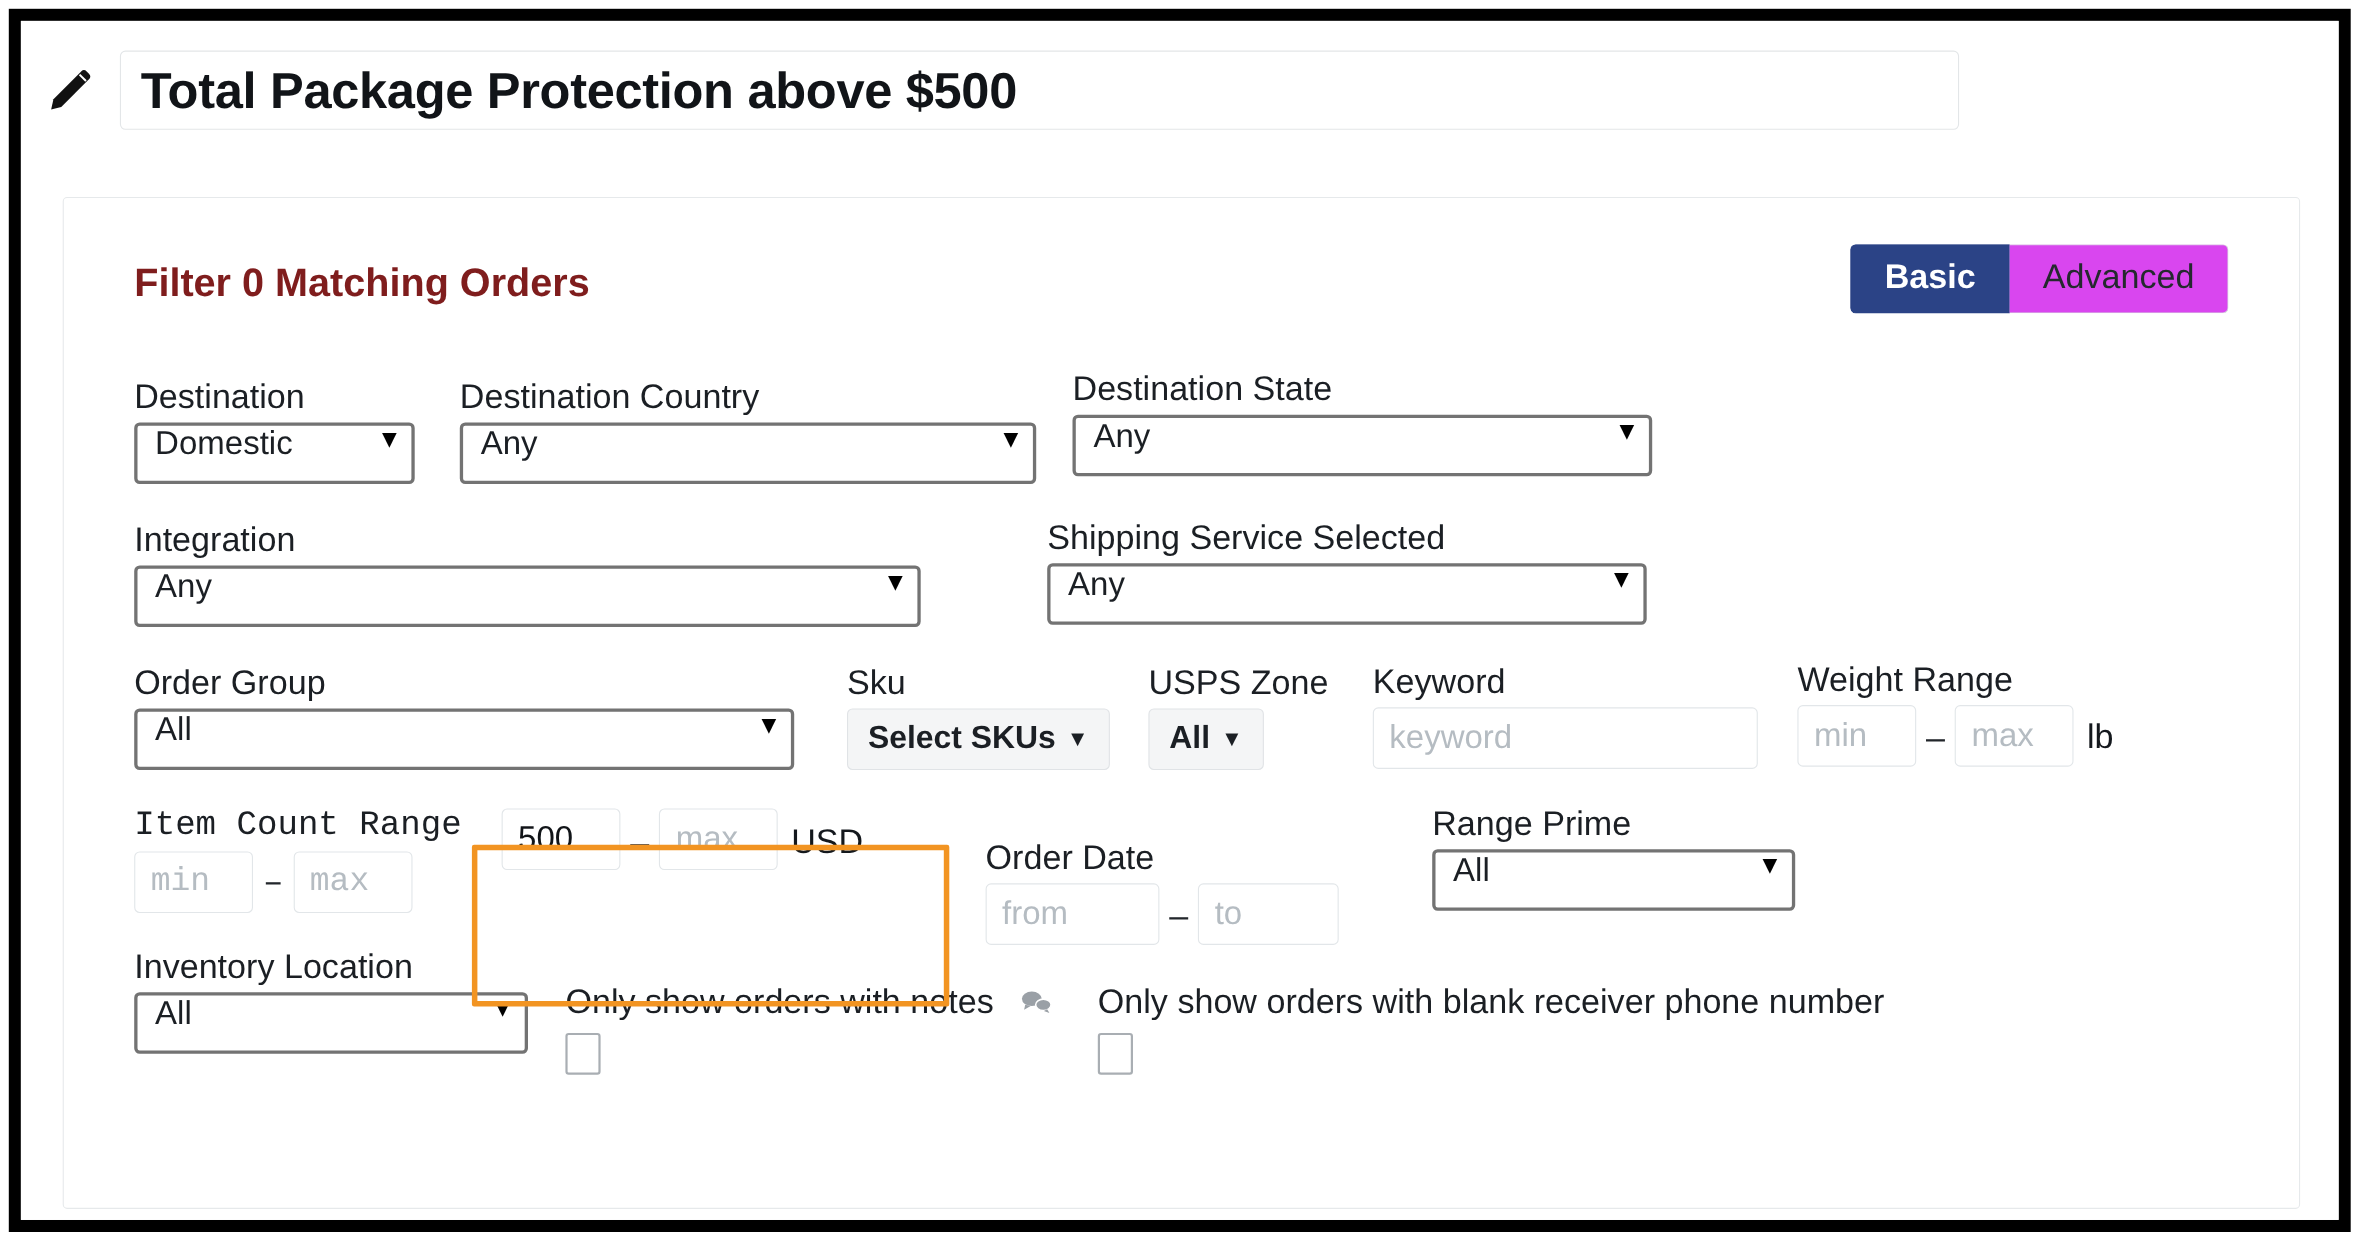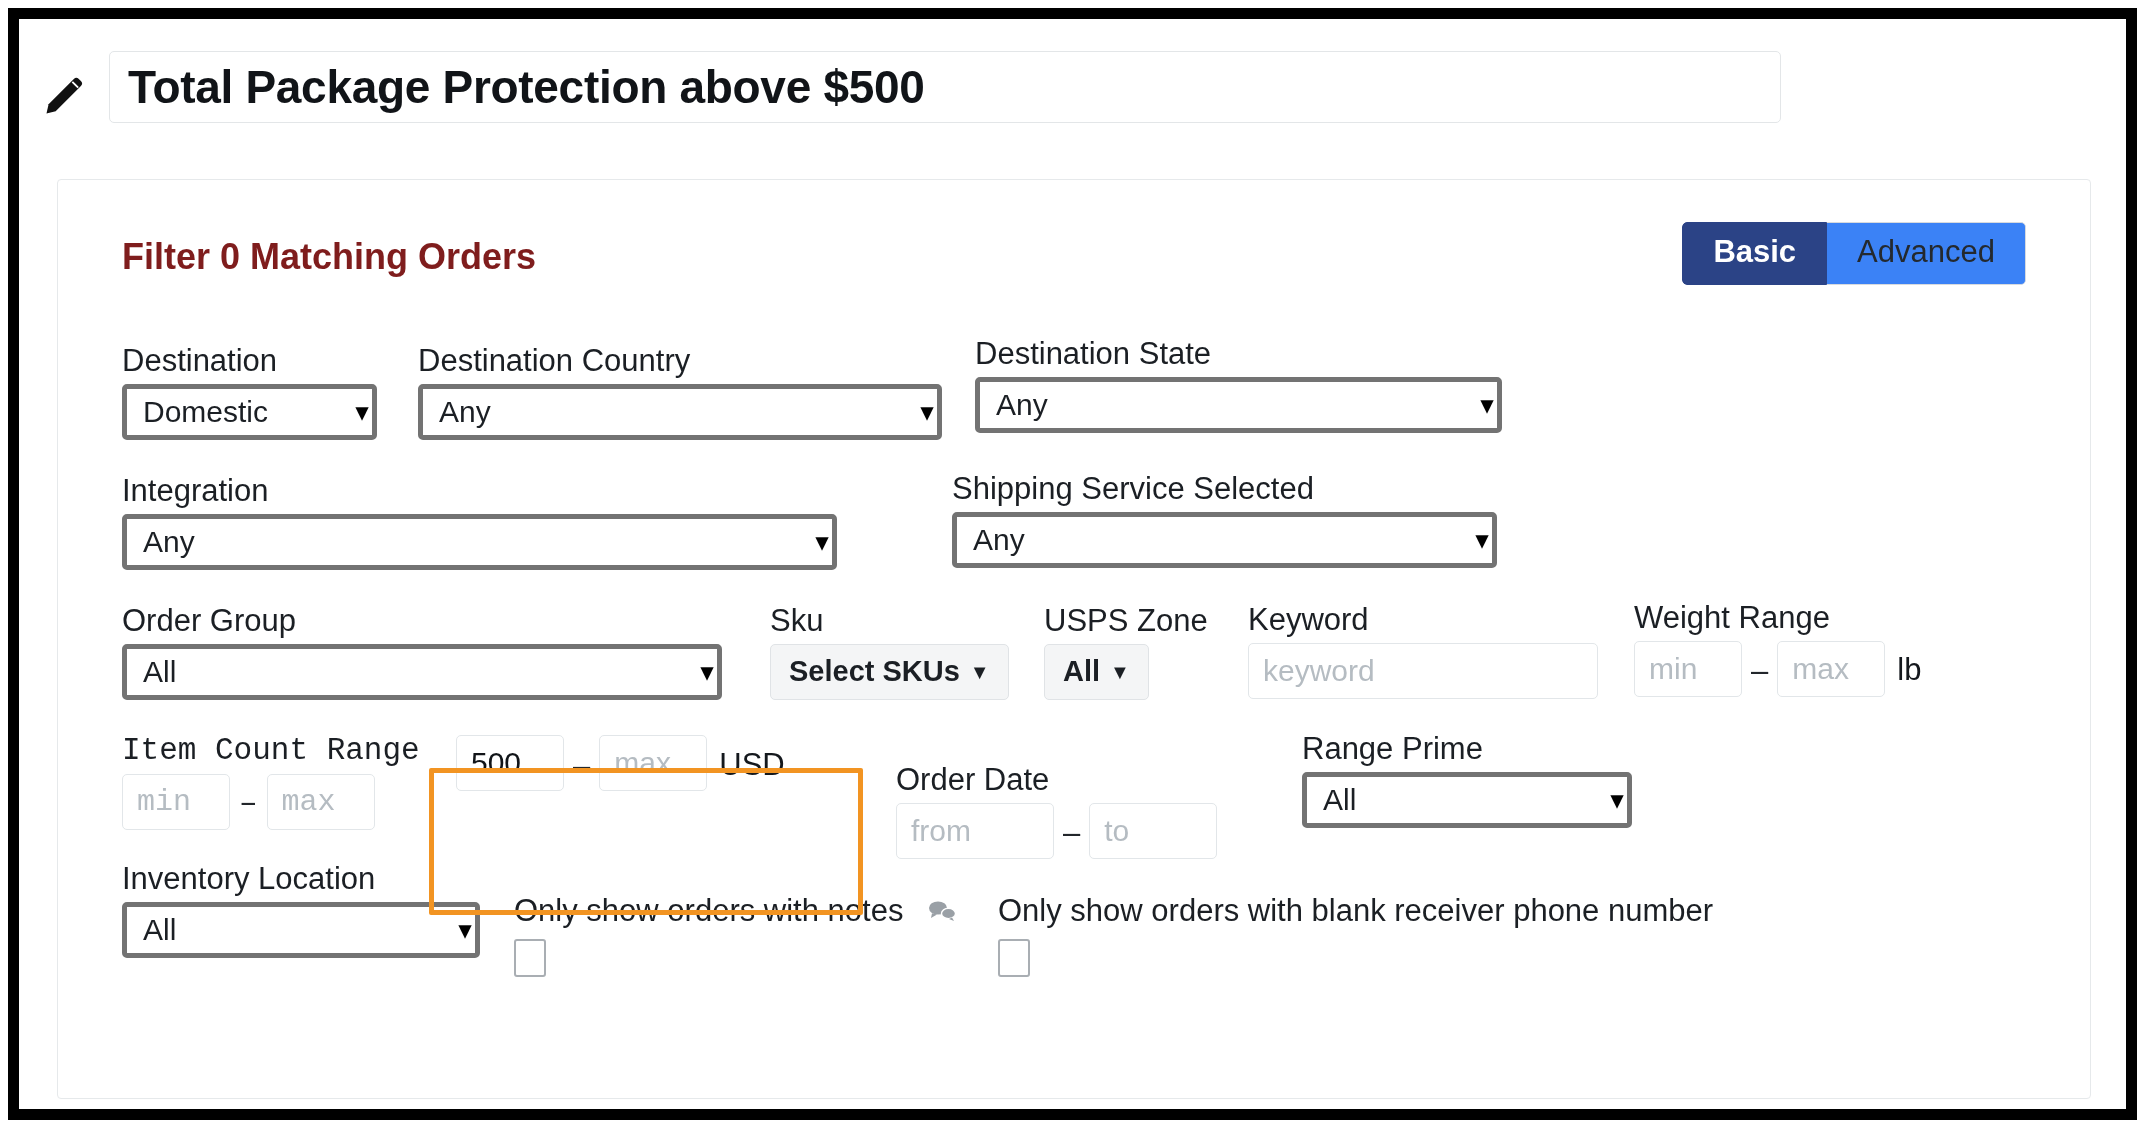--- a/index.html
+++ b/index.html
@@ -24,21 +24,21 @@
     background: #ffffff;
     padding: 0;
   }
 
   
   .title-row {
     position: absolute;
     left: 18px; top: 22px;
     width: 2060px; height: 82px;
     display: flex;
-    align-items: flex-end;
+    align-items: center;
     gap: 18px;
   }
   .pencil-icon {
     width: 54px; height: 54px;
     flex: 0 0 54px;
     display: flex; align-items: center; justify-content: center;
   }
   .pencil-icon svg { display: block; }
   .title-input {
     flex: 1 1 auto;
@@ -100,44 +100,43 @@
   }
   .toggle-btn.active {
     background: #2b4386;
     border-color: #2b4386;
     color: #ffffff;
     font-weight: bold;
     border-top-left-radius: 5px;
     border-bottom-left-radius: 5px;
   }
   .toggle-btn.inactive {
-    background: #3b82f6;
+    background: #d946ef;
     color: #24292e;
     border-left: none;
     border-top-right-radius: 5px;
     border-bottom-right-radius: 5px;
   }
 
   
   .field-label {
     font-size: 31px;
     color: #1b1f24;
     white-space: nowrap;
     line-height: 1.05;
     margin-bottom: 6px;
   }
   .sel {
     height: 56px;
-    border: 5px solid #737373;
+    border: 3px solid #737373;
     border-radius: 5px;
     background: #ffffff;
     display: flex;
-    align-items: center;
     justify-content: space-between;
-    padding: 0 4px 0 16px;
+    padding: 0 14px 0 16px;
     font-size: 30px;
     color: #1b1f24;
     cursor: pointer;
   }
   .sel .caret {
     font-size: 24px;
     font-weight: bold;
     color: #000;
     margin-left: 10px;
     line-height: 1;

